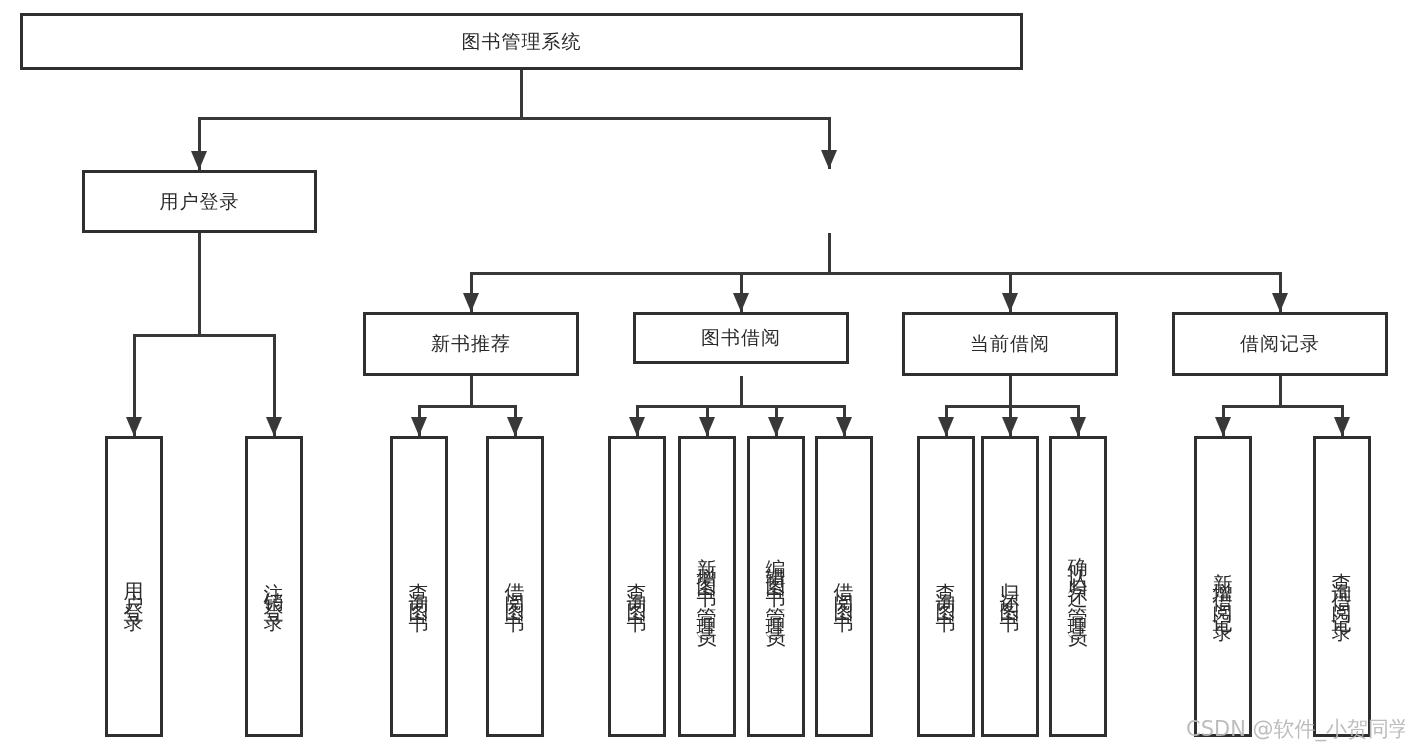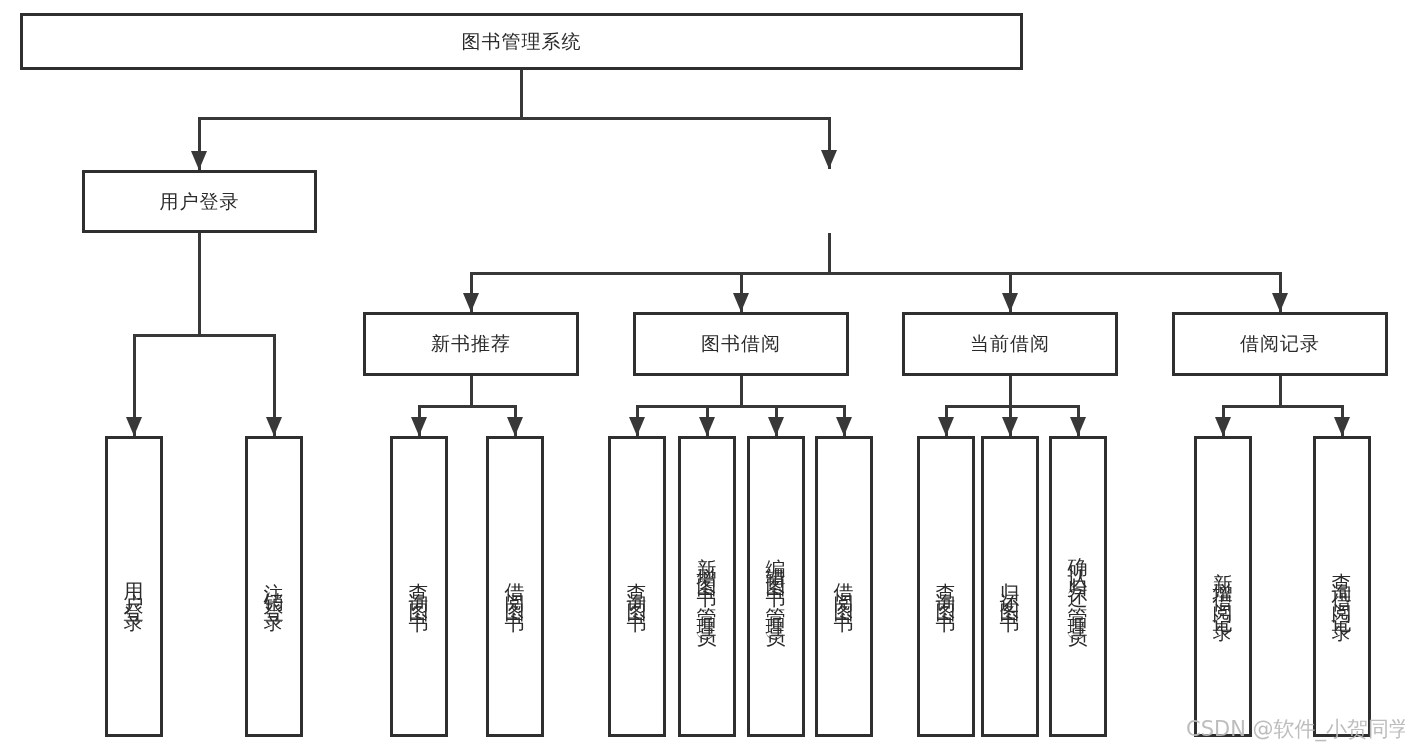--- a/index.html
+++ b/index.html
@@ -102,21 +102,21 @@
   <div class="vline" style="left:740px; top:272px; height:40px;"></div>
   <div class="arrow" style="left:733px; top:293px;"></div>
   <div class="vline" style="left:1009px; top:272px; height:40px;"></div>
   <div class="arrow" style="left:1002px; top:293px;"></div>
   <div class="vline" style="left:1279px; top:272px; height:40px;"></div>
   <div class="arrow" style="left:1272px; top:293px;"></div>
 
   <div class="hbox" style="left:363px; top:312px; width:216px; height:64px;">
     <span>新书推荐</span>
   </div>
-  <div class="hbox" style="left:633px; top:312px; width:216px; height:64px;">
+  <div class="hbox" style="left:633px; top:312px; width:216px; height:52px;">
     <span>图书借阅</span>
   </div>
   <div class="hbox" style="left:902px; top:312px; width:216px; height:64px;">
     <span>当前借阅</span>
   </div>
   <div class="hbox" style="left:1172px; top:312px; width:216px; height:64px;">
     <span>借阅记录</span>
   </div>
 
   <div class="vline" style="left:470px; top:376px; height:32px;"></div>

